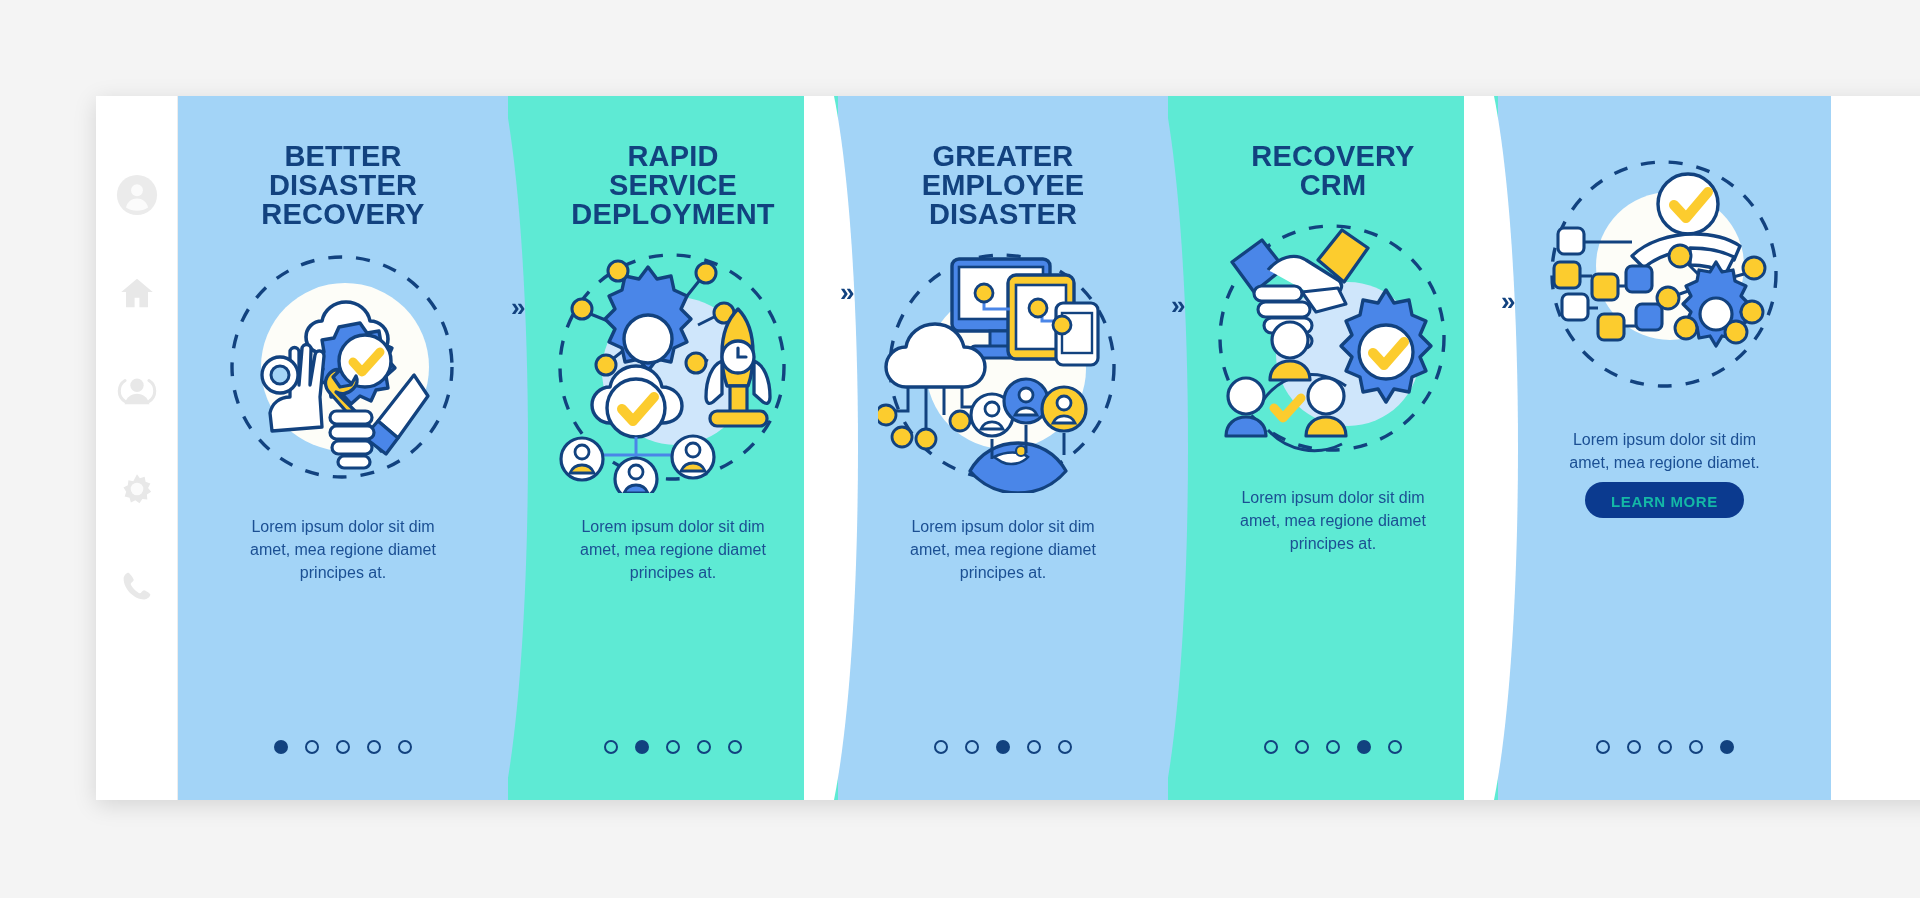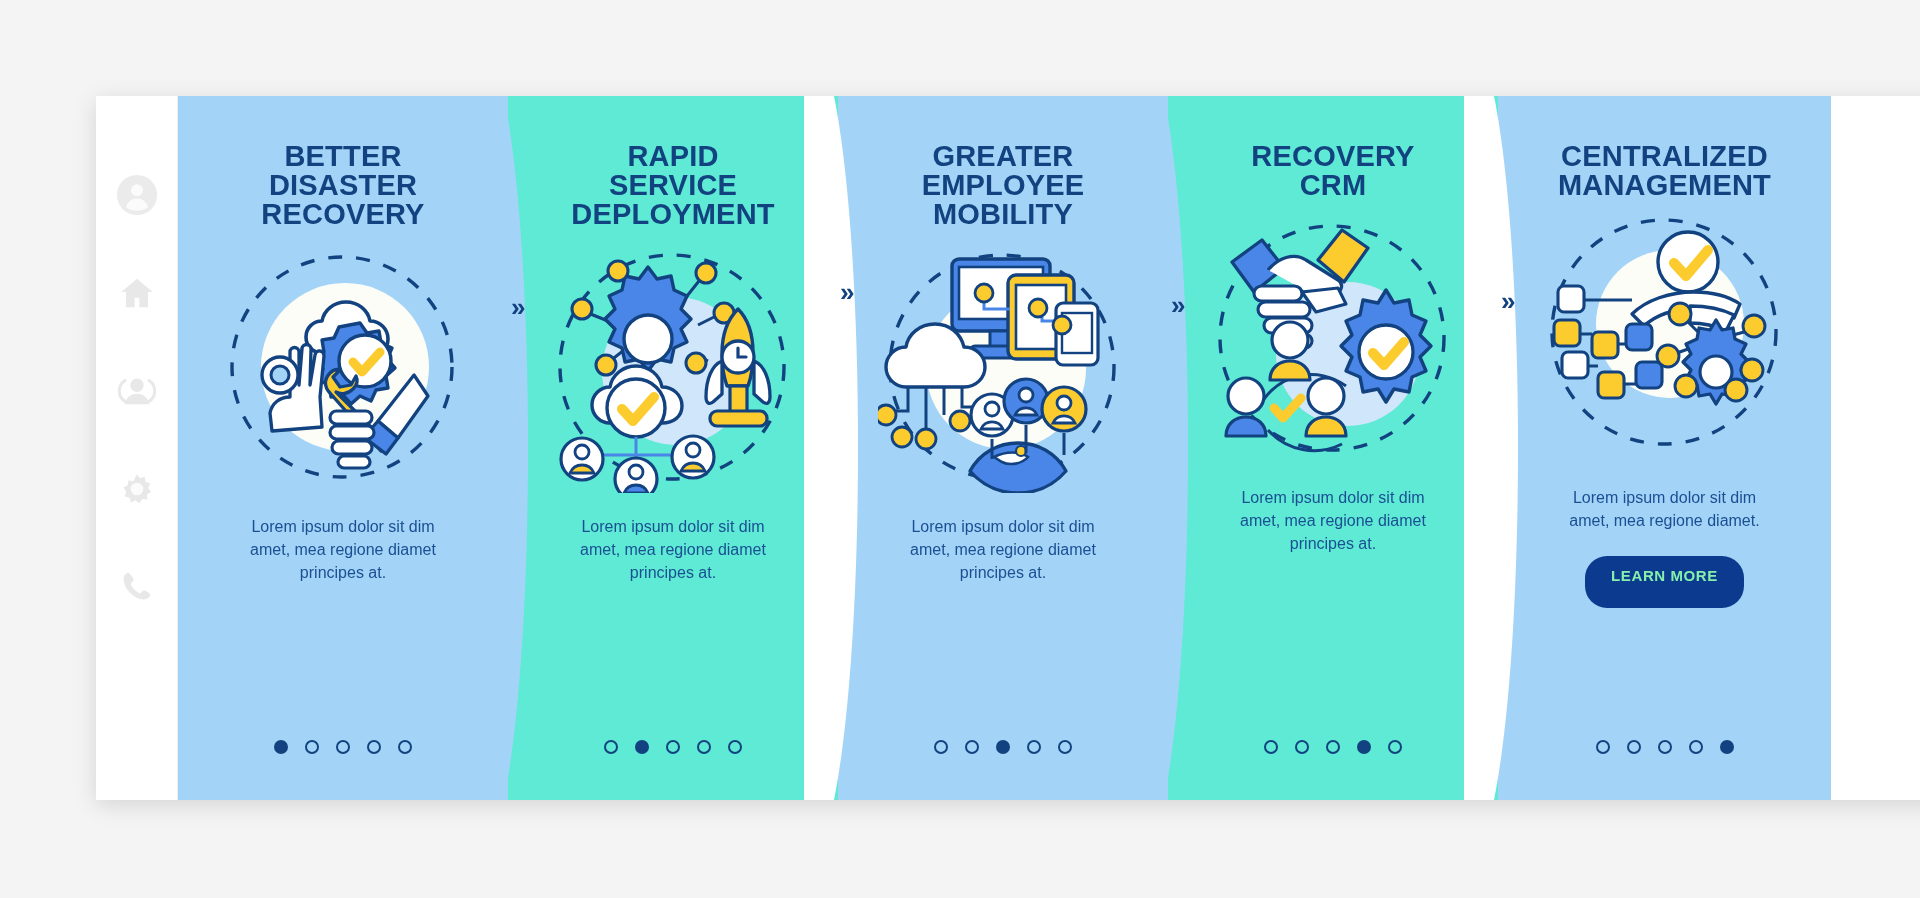--- a/index.html
+++ b/index.html
@@ -80,27 +80,27 @@
   .p-body {
     font-size:16px;
     line-height:1.44;
     color:#1b4f93;
     padding:0 40px;
     margin-top:22px;
     white-space:pre-line;
   }
   .p-btn {
     display:inline-block;
-    margin-top:24px;
+    margin-top:8px;
     background:#0b3a8f;
-    color:#86efac;
+    color:#14b8a6;
     font-size:15px;
     font-weight:bold;
     letter-spacing:.6px;
-    padding:11px 26px 24px;
+    padding:11px 26px 8px;
     border-radius:22px;
     border:none;
     cursor:pointer;
   }
   .dots {
     position:absolute;
     bottom:46px; left:0; right:0;
     display:flex; justify-content:center; gap:17px;
   }
   .dot { width:14px; height:14px; border-radius:50%; border:2px solid #12427f; }
@@ -282,21 +282,21 @@
           <svg viewBox="0 0 68 704" preserveAspectRatio="none">
             <path d="M0 0 H30 C62 160 62 544 30 704 H0 Z" fill="#ffffff"></path>
           </svg>
         </div>
       </div>
       <span class="chev" style="left:662px; top:183px;">»</span>
 
       <div class="panel blue" style="left:660px; z-index:3;">
         <div class="p-title">GREATER
 EMPLOYEE
-MOBILITY</div>
+DISASTER</div>
         <div class="p-art">
           <svg viewBox="0 0 250 250">
             <circle cx="128" cy="126" r="80" fill="#fdfdf8"></circle>
             <circle cx="124" cy="124" r="112" fill="none" stroke="#12427f" stroke-width="3.4" stroke-dasharray="14 14"></circle>
 
             <rect x="74" y="16" width="98" height="72" rx="7" fill="#4a86e8" stroke="#12427f" stroke-width="3.4"></rect>
             <rect x="81" y="24" width="84" height="52" fill="#ffffff" stroke="#12427f" stroke-width="2.6"></rect>
             <rect x="112" y="88" width="22" height="17" fill="#4a86e8" stroke="#12427f" stroke-width="3"></rect>
             <rect x="92" y="103" width="62" height="12" rx="5" fill="#4a86e8" stroke="#12427f" stroke-width="3"></rect>
 
@@ -413,22 +413,20 @@
         </div>
         <div class="edge">
           <svg viewBox="0 0 68 704" preserveAspectRatio="none">
             <path d="M0 0 H30 C62 160 62 544 30 704 H0 Z" fill="#ffffff"></path>
           </svg>
         </div>
       </div>
       <span class="chev" style="left:1323px; top:192px;">»</span>
 
       <div class="panel blue" style="left:1320px; width:333px; z-index:1;">
-        <div class="p-title">CENTRALIZED
-MANAGEMENT</div>
         <div class="p-art">
           <svg viewBox="0 0 250 250">
             <circle cx="130" cy="110" r="74" fill="#fdfdf8"></circle>
             <circle cx="124" cy="118" r="112" fill="none" stroke="#12427f" stroke-width="3.4" stroke-dasharray="14 14"></circle>
 
             <circle cx="148" cy="48" r="30" fill="#ffffff" stroke="#12427f" stroke-width="3.4"></circle>
             <path d="M134 49l12 13 22-26" fill="none" stroke="#fccc2e" stroke-width="10" stroke-linecap="round" stroke-linejoin="round"></path>
 
             <path d="M92 100c14-14 38-22 62-22 18 0 34 4 46 12l-6 14c-12-6-26-9-40-9-20 0-38 6-50 17Z" fill="#ffffff" stroke="#12427f" stroke-width="3.3" stroke-linejoin="round"></path>
             <path d="M150 92c18 0 32 3 44 9l-8 16c-10-5-22-8-36-8Z" fill="#ffffff" stroke="#12427f" stroke-width="3.3" stroke-linejoin="round"></path>

